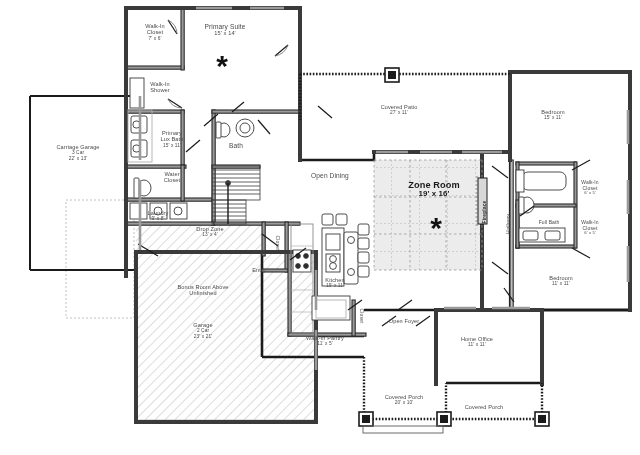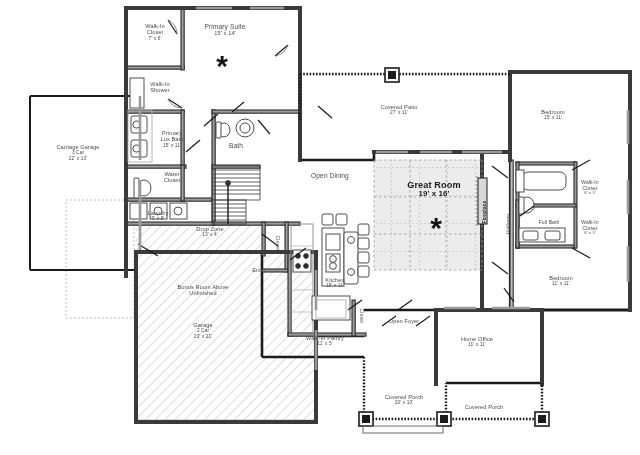--- a/index.html
+++ b/index.html
@@ -299,21 +299,21 @@
   <div class="lbl s" style="left:203px;top:290px;transform:translate(-50%,-50%);"><span>Bonus Room Above
 Unfinished</span></div>
 
   <div class="lbl s" style="left:203px;top:330px;transform:translate(-50%,-50%);"><span>Garage</span><span class="dim">2 Car
 23' x 21'</span></div>
 
   <div class="lbl s" style="left:399px;top:110px;transform:translate(-50%,-50%);"><span>Covered Patio</span><span class="dim">27' x 11'</span></div>
 
   <div class="lbl n" style="left:330px;top:176px;transform:translate(-50%,-50%);"><span>Open Dining</span></div>
 
-  <div class="lbl big" style="left:434px;top:190px;transform:translate(-50%,-50%);"><span>Great Room</span><span class="dim">19' x 16'</span></div>
+  <div class="lbl big" style="left:434px;top:190px;transform:translate(-50%,-50%);"><span>Zone Room</span><span class="dim">19' x 16'</span></div>
 
   <div class="lbl xs vert flip" style="left:485px;top:212px;transform:translate(-50%,-50%) rotate(180deg);font-weight:bold;color:#2b2b2b;"><span>Fireplace</span></div>
 
   <div class="lbl s vert flip" style="left:508px;top:224px;transform:translate(-50%,-50%) rotate(180deg);"><span>Hallway</span></div>
 
   <div class="lbl s" style="left:335px;top:283px;transform:translate(-50%,-50%);"><span>Kitchen</span><span class="dim">19' x 11'</span></div>
 
   <div class="lbl s" style="left:325px;top:341px;transform:translate(-50%,-50%);"><span>Walk-In Pantry</span><span class="dim">11' x 5'</span></div>
 
   <div class="lbl xs vert" style="left:361px;top:316px;transform:translate(-50%,-50%);"><span>Closet</span></div>

